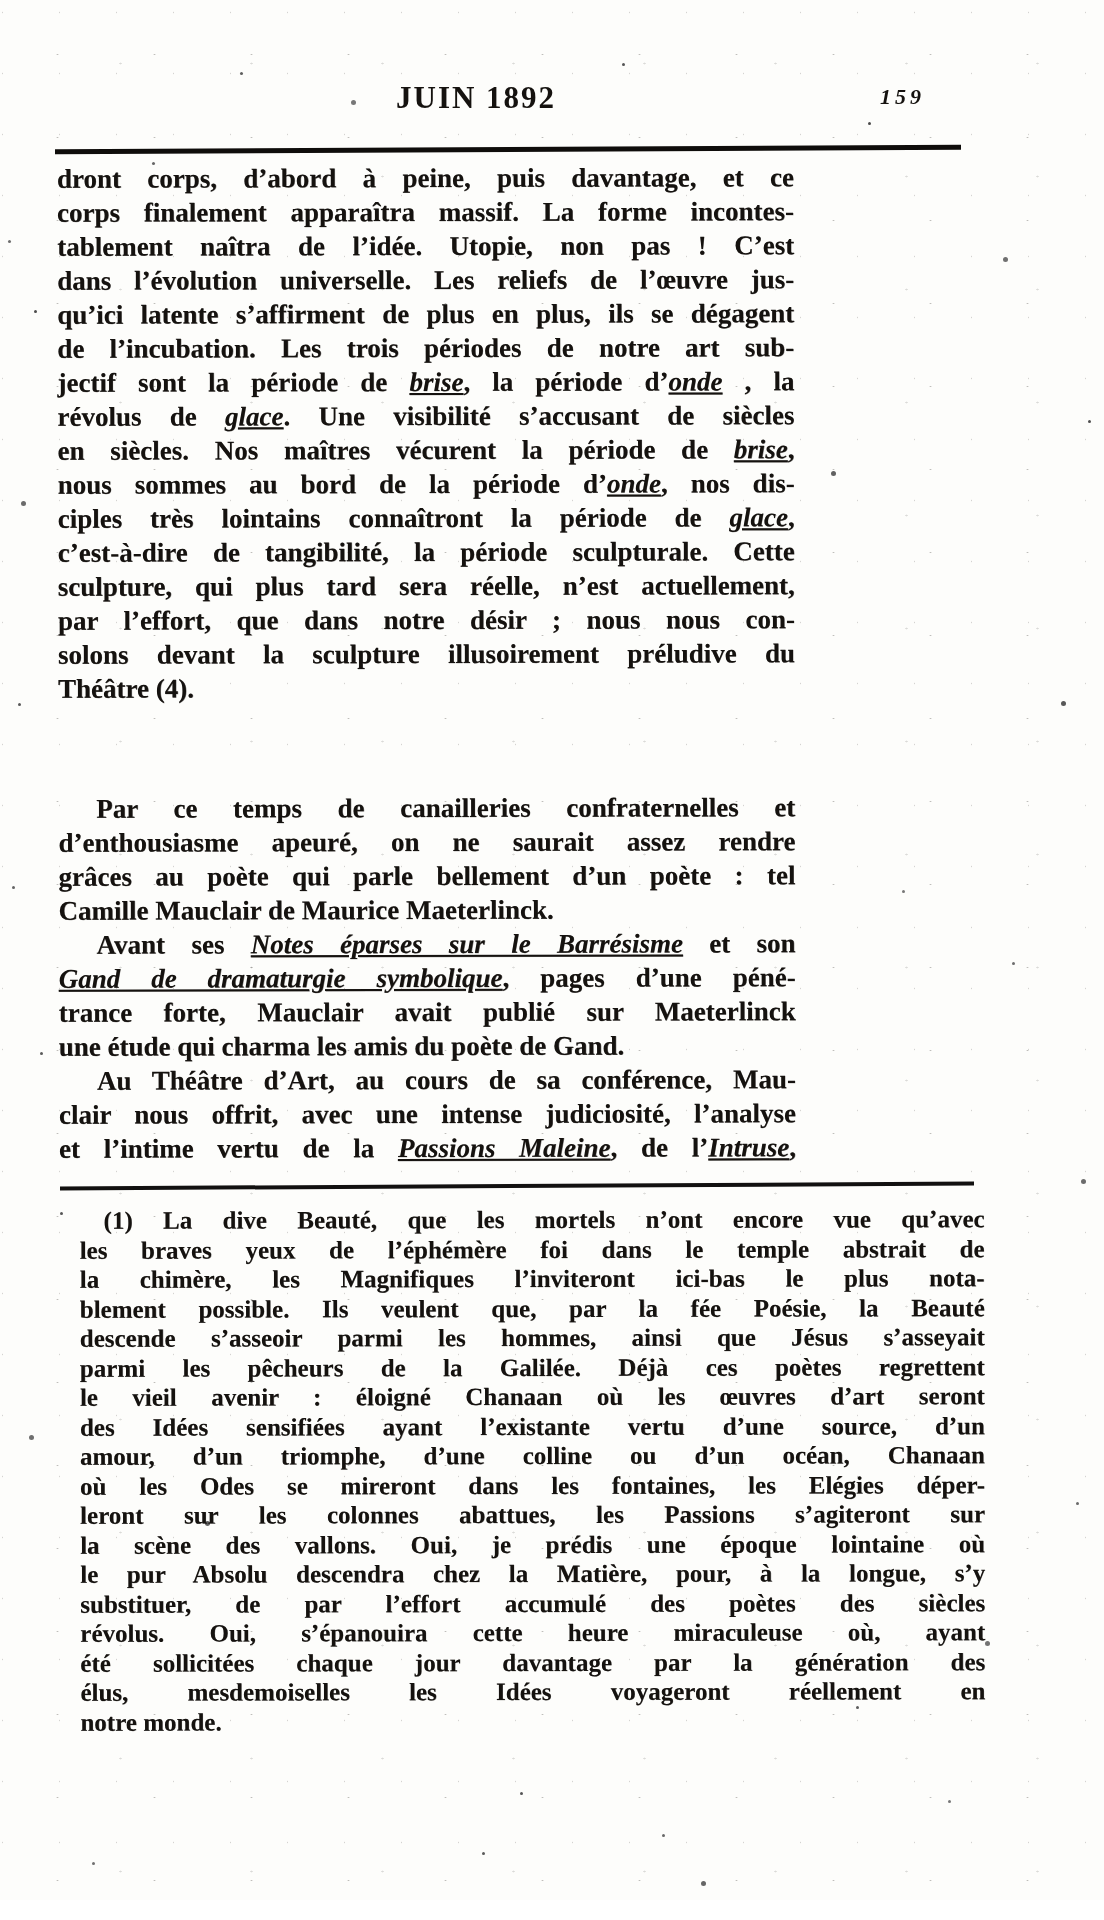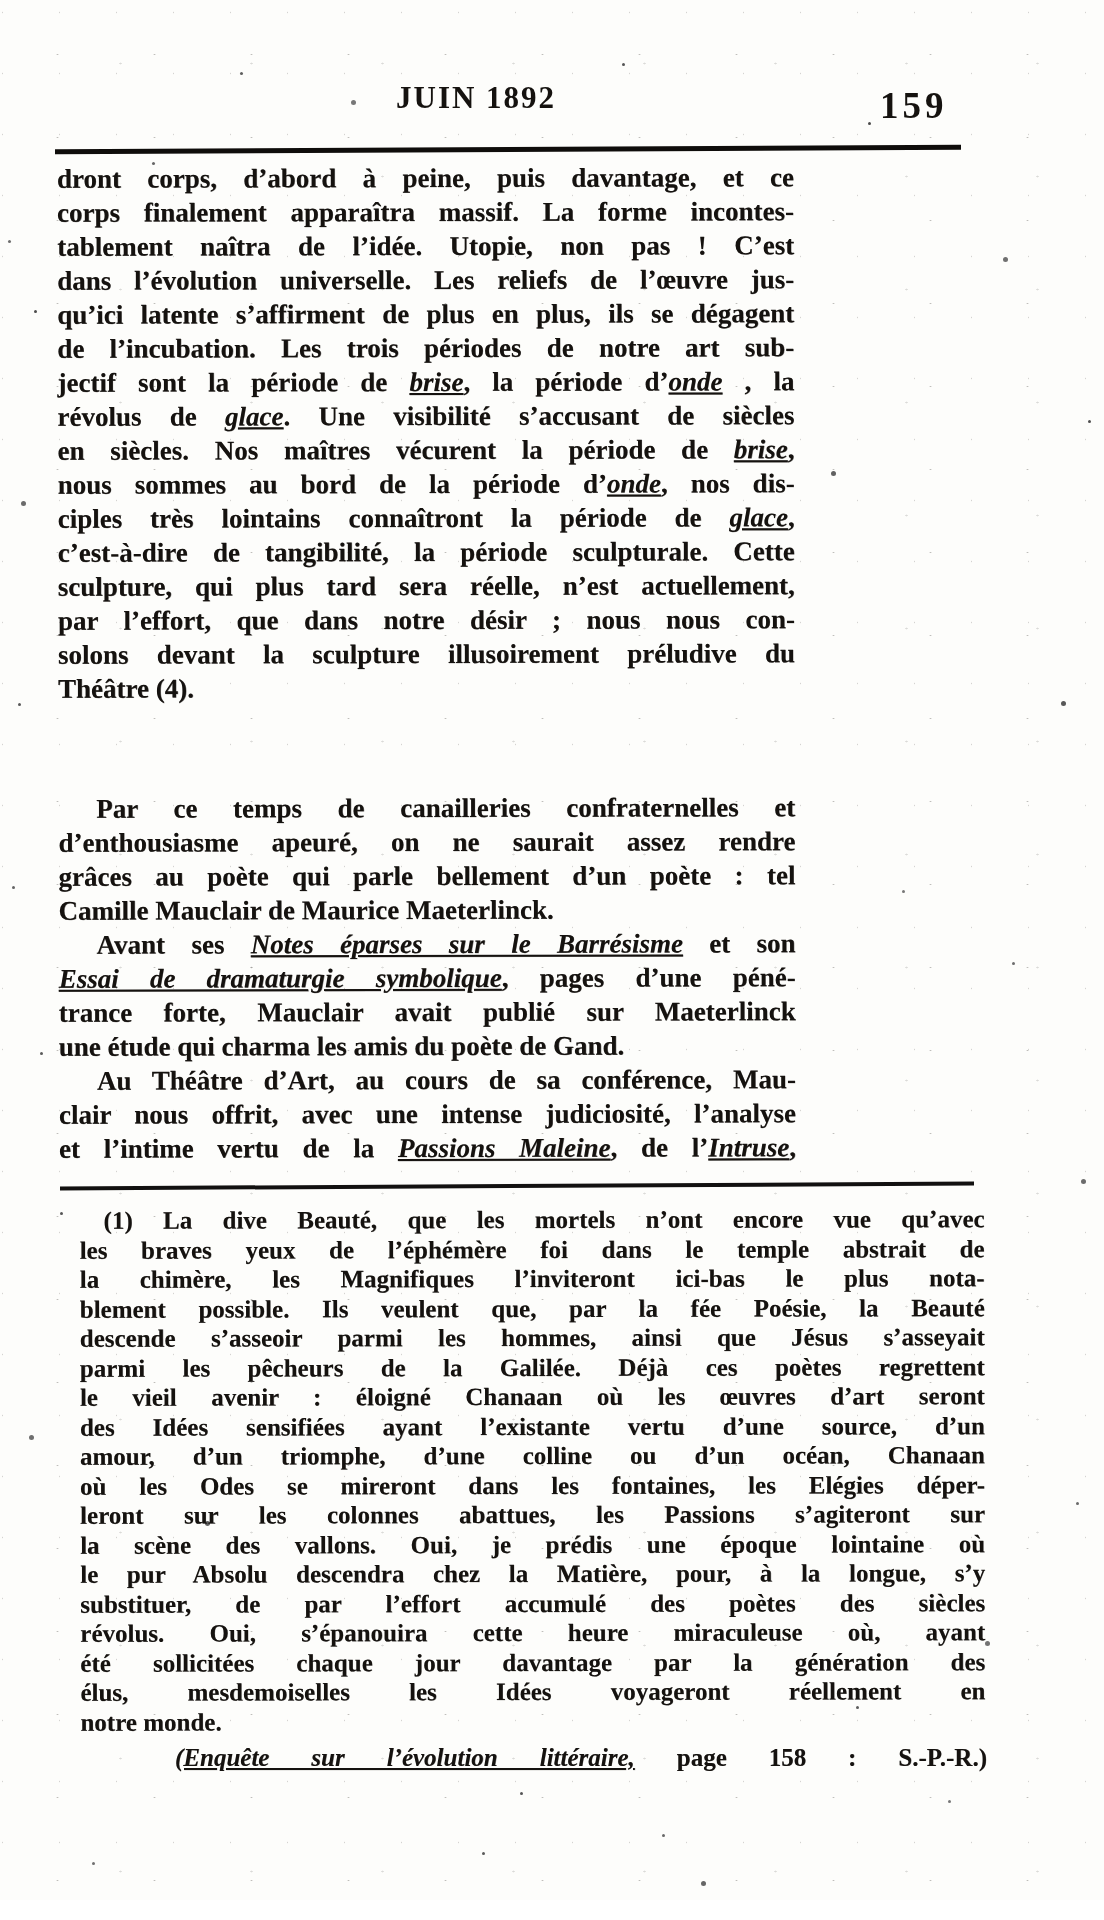--- a/index.html
+++ b/index.html
@@ -33,21 +33,21 @@
       662px 1834px 0 0 #686868, 206px 1522px 0 1px #606060, 92px 1862px 0 0 #707070,
       482px 1852px 0 0 #5a5a5a, 702px 1882px 0 1px #666, 948px 1800px 0 0 #777,
       1088px 420px 0 0 #4f4f4f, 1082px 1180px 0 1px #6c6c6c, 8px 240px 0 0 #6e6e6e;
   }
   .journal-date{
     position:absolute;top:80px;left:396px;
     font-size:31px;letter-spacing:2px;
   }
   .page-number{
     position:absolute;top:84px;left:880px;
-    font-size:37px;letter-spacing:4px;
+    font-size:22px;letter-spacing:4px;font-style:italic;
   }
   .header-rule{
     position:absolute;top:147px;left:55px;width:906px;height:5px;
     background:#0f0d0b;transform:rotate(-0.28deg);
   }
   .article-body{
     position:absolute;top:161px;left:58px;width:737px;
     font-size:27px;line-height:34px;
     transform:rotate(-0.12deg);
     text-shadow:0.35px 0.25px 0 rgba(21,18,15,.5);
@@ -107,21 +107,21 @@
         <div class="tline last"><span>Théâtre (4).</span></div>
       </div>
       <div class="paragraph">
         <div class="tline indent"><span>Par ce temps de canailleries confraternelles et</span></div>
         <div class="tline"><span>d’enthousiasme apeuré, on ne saurait assez rendre</span></div>
         <div class="tline"><span>grâces au poète qui parle bellement d’un poète : tel</span></div>
         <div class="tline last"><span>Camille Mauclair de Maurice Maeterlinck.</span></div>
       </div>
       <div class="paragraph">
         <div class="tline indent"><span>Avant ses </span><em>Notes éparses sur le Barrésisme</em><span> et son</span></div>
-        <div class="tline"><em>Essai de dramaturgie symbolique</em><span>, pages d’une péné-</span></div>
+        <div class="tline"><em>Gand de dramaturgie symbolique</em><span>, pages d’une péné-</span></div>
         <div class="tline"><span>trance forte, Mauclair avait publié sur Maeterlinck</span></div>
         <div class="tline last"><span>une étude qui charma les amis du poète de Gand.</span></div>
       </div>
       <div class="paragraph">
         <div class="tline indent"><span>Au Théâtre d’Art, au cours de sa conférence, Mau-</span></div>
         <div class="tline"><span>clair nous offrit, avec une intense judiciosité, l’analyse</span></div>
         <div class="tline"><span>et l’intime vertu de la </span><em>Passions Maleine</em><span>, de l’</span><em>Intruse</em><span>,</span></div>
       </div>
     </div>
 
@@ -141,14 +141,13 @@
       <div class="tline"><span>leront sur les colonnes abattues, les Passions s’agiteront sur</span></div>
       <div class="tline"><span>la scène des vallons. Oui, je prédis une époque lointaine où</span></div>
       <div class="tline"><span>le pur Absolu descendra chez la Matière, pour, à la longue, s’y</span></div>
       <div class="tline"><span>substituer, de par l’effort accumulé des poètes des siècles</span></div>
       <div class="tline"><span>révolus. Oui, s’épanouira cette heure miraculeuse où, ayant</span></div>
       <div class="tline"><span>été sollicitées chaque jour davantage par la génération des</span></div>
       <div class="tline"><span>élus, mesdemoiselles les Idées voyageront réellement en</span></div>
       <div class="tline last"><span>notre monde.</span></div>
     </div>
 
-  <div class="footnote-citation"><em>(Enquête sur l’évolution littéraire,</em><span> page 158 : S.-P.-R.)</span></div>
 </div>
 
 </body></html>

